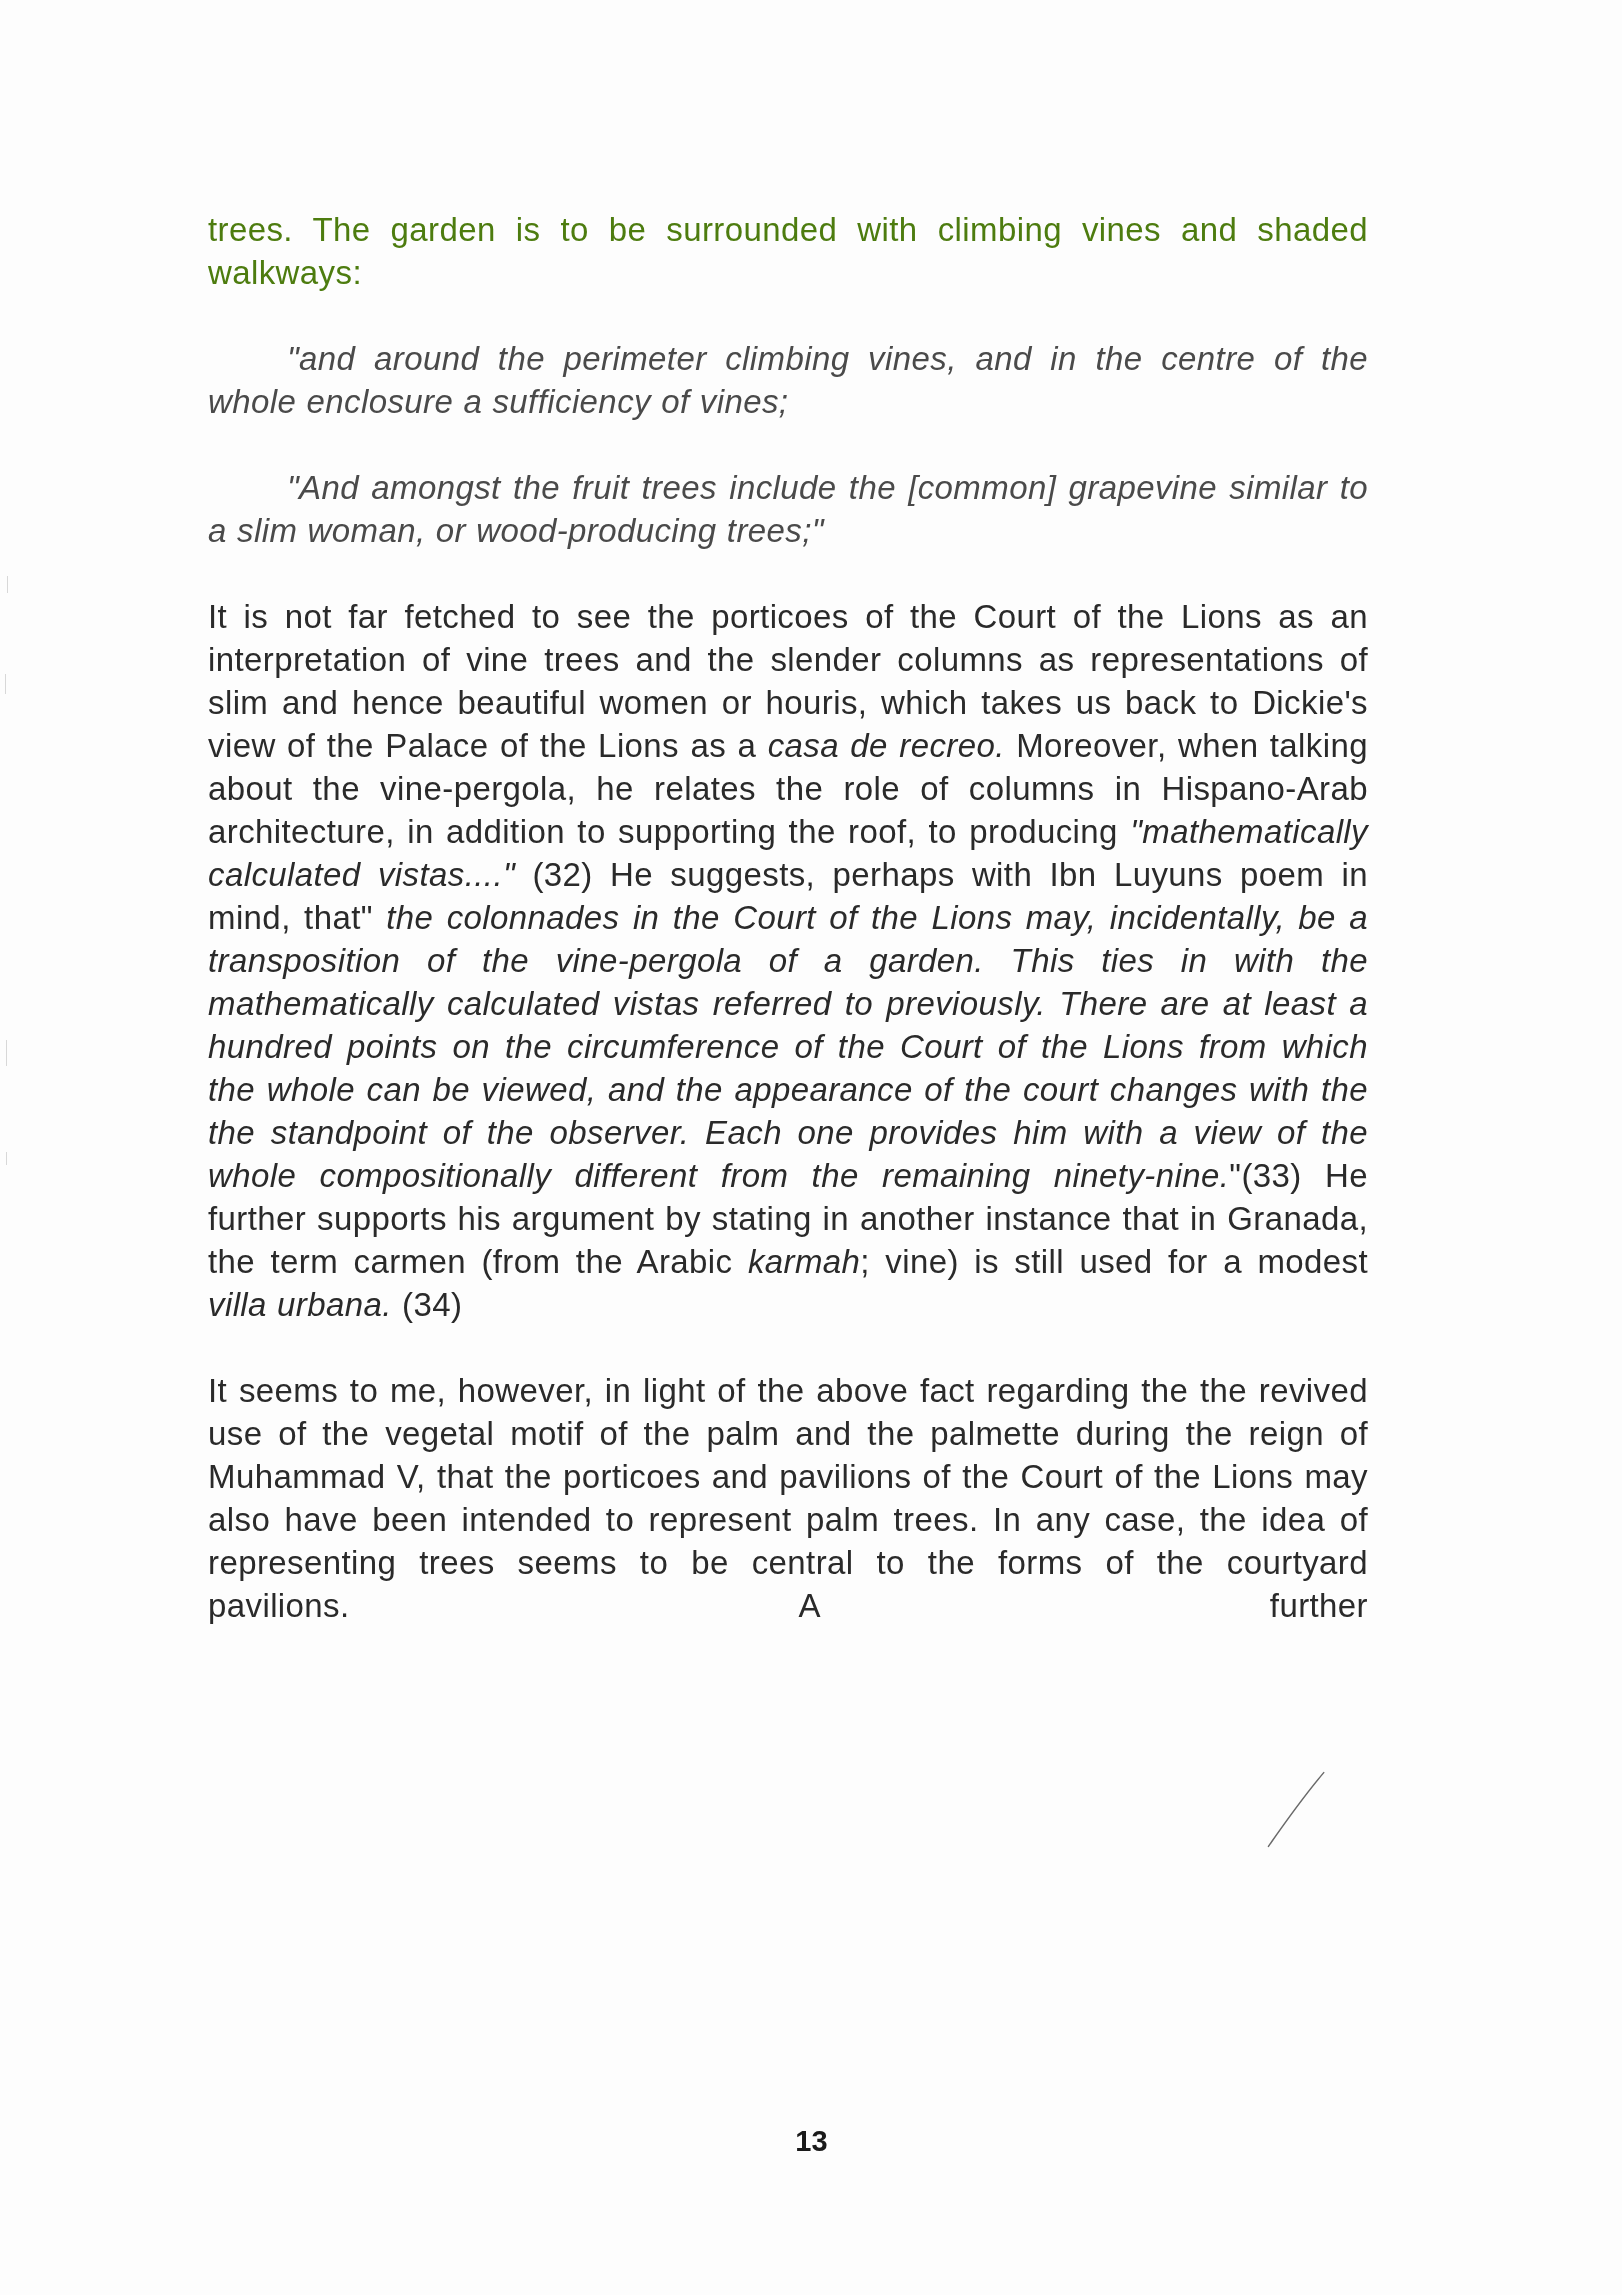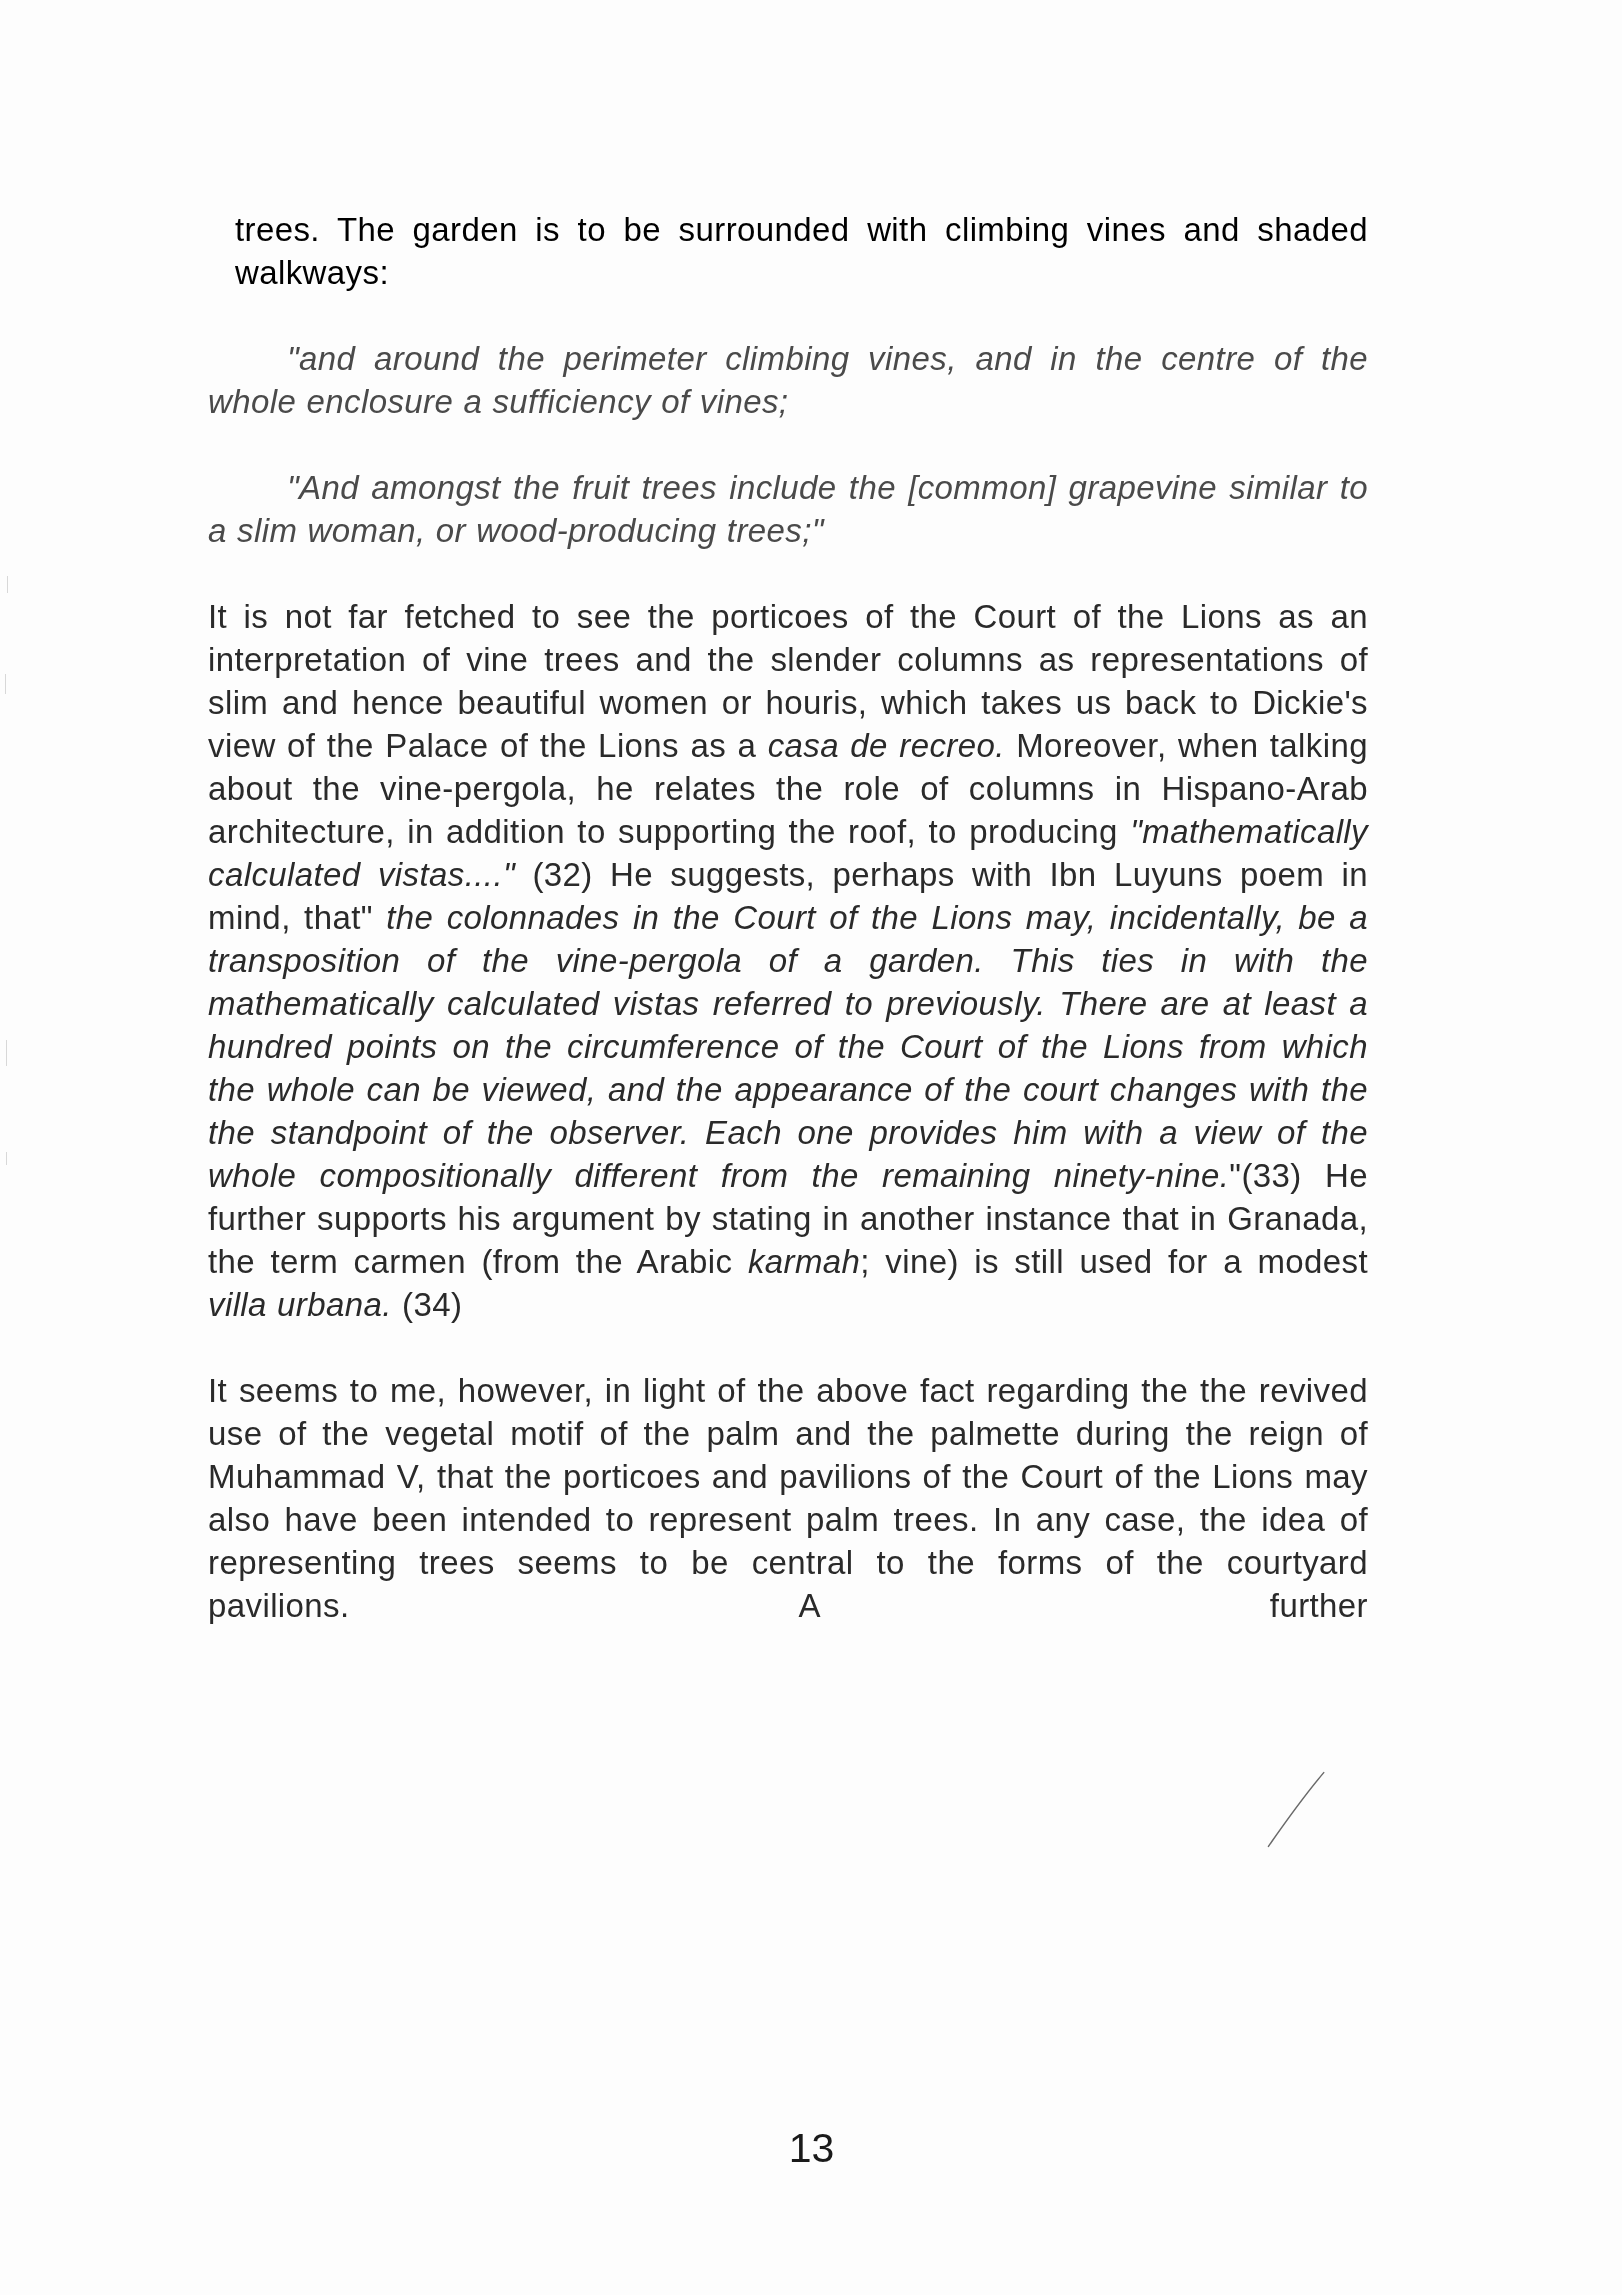--- a/index.html
+++ b/index.html
@@ -31,21 +31,21 @@
     color: #2a2a2a;
     text-align: justify;
     letter-spacing: 0.4px;
     word-spacing: 0.7px;
   }
   .para {
     margin: 0 0 43px 0;
     text-align: justify;
     text-align-last: left;
   }
-  .para.light { color: #000000; margin-left: 27px; }
+  .para.light { color: #4d7c0f; }
   .quote {
     margin: 0 0 43px 0;
     font-style: italic;
     color: #4a4a4a;
     text-indent: 79px;
     text-align: justify;
     text-align-last: left;
   }
   .quote.deep { text-indent: 79px; }
   .para.last {
@@ -53,22 +53,23 @@
     margin-bottom: 15px;
   }
   em { font-style: italic; }
   .page-number {
     position: absolute;
     left: 0;
     width: 1623px;
     top: 2125px;
     text-align: center;
     font-family: "Liberation Sans", sans-serif;
-    font-size: 41px;
+    font-size: 29px;
     color: #1a1a1a;
+    font-weight: bold;
   }
   .pen-mark {
     position: absolute;
     left: 1250px;
     top: 1770px;
     width: 79px;
     height: 79px;
     pointer-events: none;
   }
   .scan-speck {

